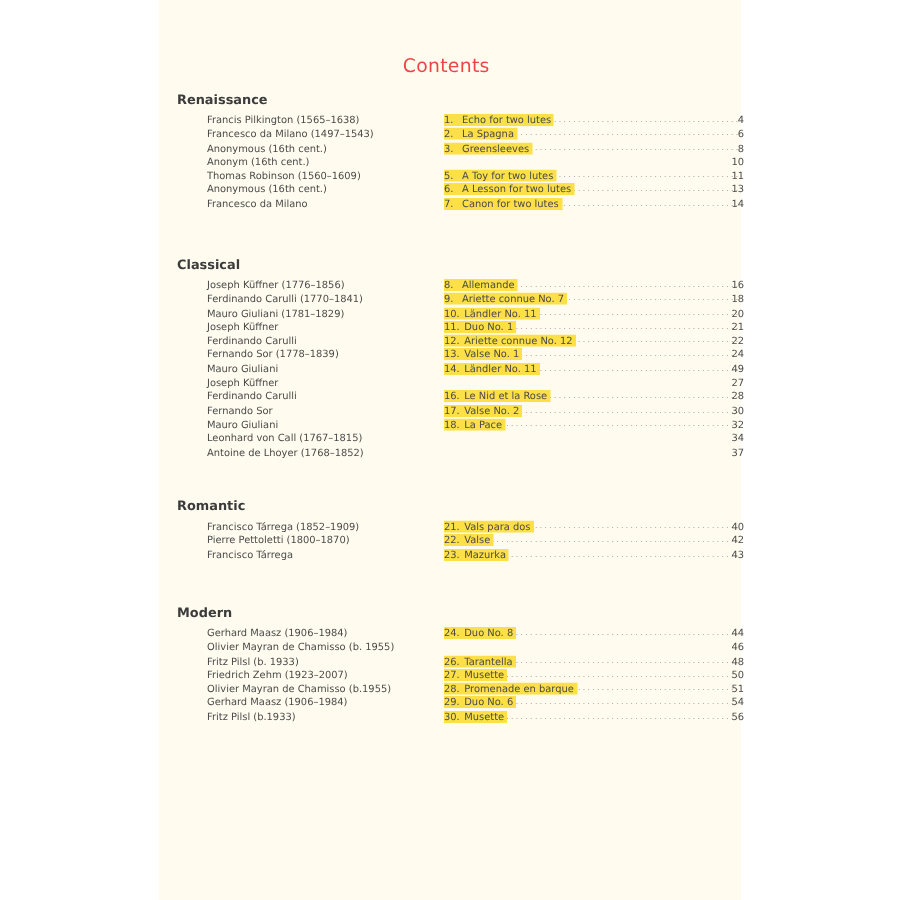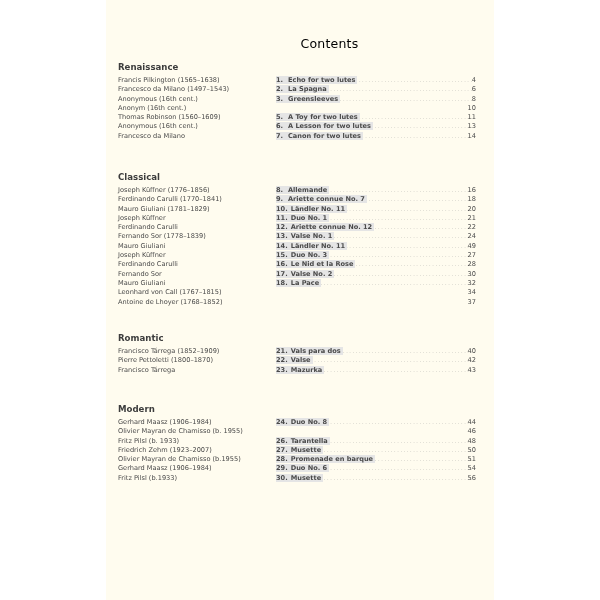--- a/index.html
+++ b/index.html
@@ -6,39 +6,39 @@
     body {
       width: 600px; height: 600px; background: #ffffff; position: relative; overflow: hidden;
       font-family: "DejaVu Sans", sans-serif; color: #3a3a3a;
     }
     .page {
       position: absolute; left: 106px; top: 0; width: 388px; height: 600px;
       background: #fffcef;
     }
     .title {
       position: absolute; left: 0; width: 383px; top: 36px; text-align: center;
-      font-size: 12.5px; color: #000000; letter-spacing: 0.2px; padding-left: 32px;
+      font-size: 12.5px; color: #ef4444; letter-spacing: 0.2px;
     }
     .section { position: absolute; left: 0; width: 388px; }
     .section-heading {
       position: absolute; left: 12px; top: 0; font-size: 8.6px; font-weight: bold; color: #3c3c3c;
     }
-    .rows { position: absolute; left: 0; top: 14px; width: 388px; }
+    .rows { position: absolute; left: 0; top: 14px; width: 388px; padding-left: 20px; }
     .row { position: relative; height: 9.3px; font-size: 6.6px; line-height: 9.3px; color: #4a4a4a; }
     .composer { position: absolute; left: 12px; top: 0; white-space: nowrap; }
     .piece {
       position: absolute; left: 170px; width: 196px; top: 0; white-space: nowrap; overflow: hidden;
     }
     .piece .num { display: inline-block; width: 12px; }
     .piece .num.wide { width: auto; margin-right: 3px; }
     .piece .dots {
       position: absolute; top: 0; left: 0; right: 0; z-index: 0; color: #9a9a9a;
       letter-spacing: 1.6px; font-size: 5px;
     }
-    .piece .txt { position: relative; z-index: 1; background: #e5e5e5; padding-right: 2px; font-weight: bold; }
+    .piece .txt { position: relative; z-index: 1; background: #fde047; padding-right: 2px; }
     .pagenum { position: absolute; right: 18px; top: 0; text-align: right; width: 20px; }
   </style>
 </head>
 <body>
 
 <div class="page">
   <div class="title">Contents</div>
 
   <div class="section" style="top:62px">
     <div class="section-heading">Renaissance</div>
@@ -113,21 +113,20 @@
           <span class="piece"><span class="dots">........................................................................................................................</span><span class="txt"><span class="num wide">13.</span><span>Valse No. 1</span></span></span>
           <span class="pagenum">24</span>
         </div>
         <div class="row">
           <span class="composer">Mauro Giuliani</span>
           <span class="piece"><span class="dots">........................................................................................................................</span><span class="txt"><span class="num wide">14.</span><span>Ländler No. 11</span></span></span>
           <span class="pagenum">49</span>
         </div>
         <div class="row">
           <span class="composer">Joseph Küffner</span>
-          <span class="piece"><span class="dots">........................................................................................................................</span><span class="txt"><span class="num wide">15.</span><span>Duo No. 3</span></span></span>
           <span class="pagenum">27</span>
         </div>
         <div class="row">
           <span class="composer">Ferdinando Carulli</span>
           <span class="piece"><span class="dots">........................................................................................................................</span><span class="txt"><span class="num wide">16.</span><span>Le Nid et la Rose</span></span></span>
           <span class="pagenum">28</span>
         </div>
         <div class="row">
           <span class="composer">Fernando Sor</span>
           <span class="piece"><span class="dots">........................................................................................................................</span><span class="txt"><span class="num wide">17.</span><span>Valse No. 2</span></span></span>

